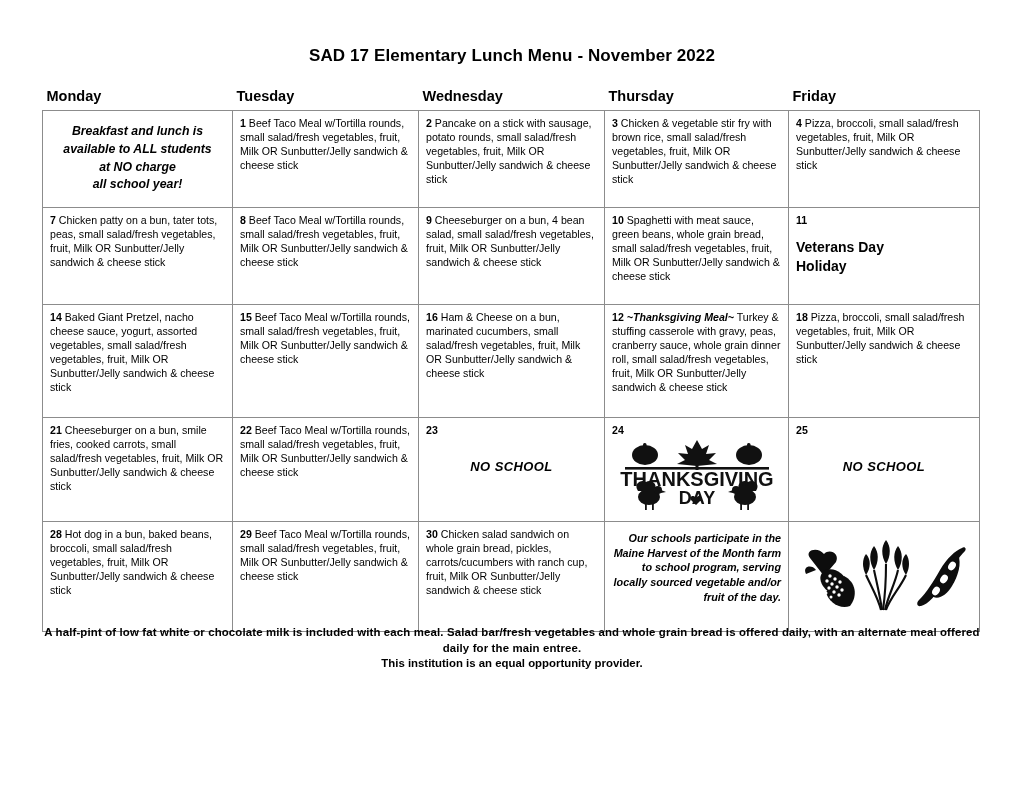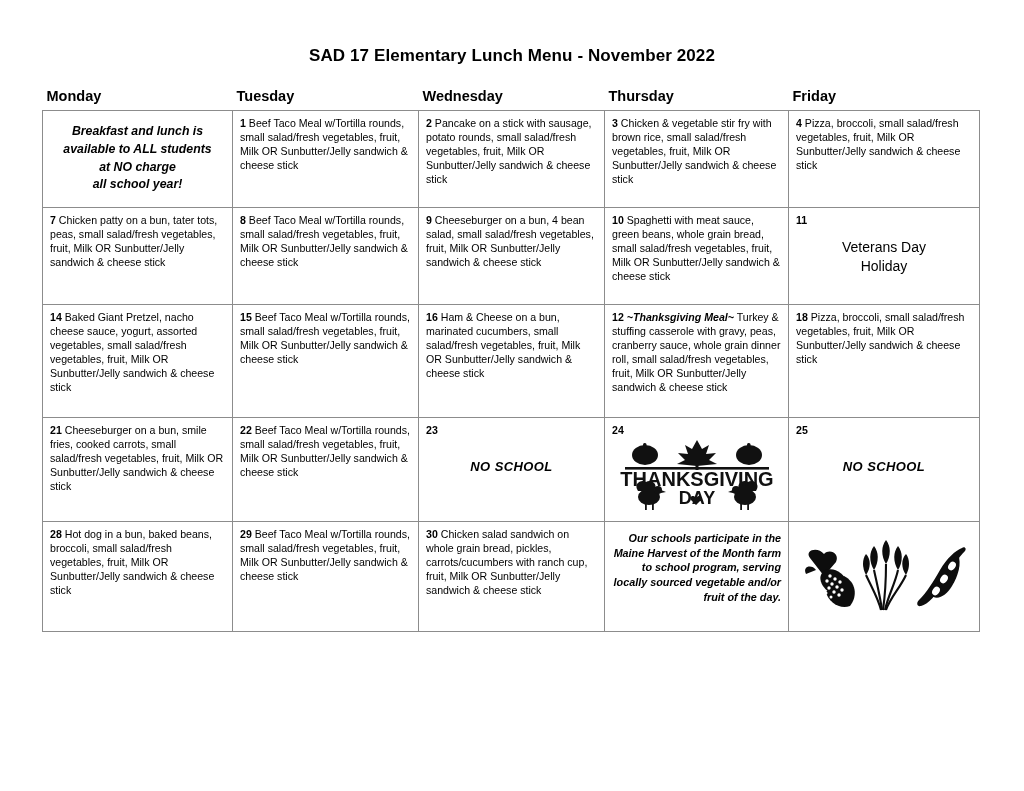--- a/index.html
+++ b/index.html
@@ -56,22 +56,22 @@
 
   .promo {
     font-weight: bold; font-style: italic;
     font-size: 12.3px; line-height: 1.45;
     text-align: center;
     padding-top: 6px;
   }
   .promo div { white-space: nowrap; }
 
   .holiday-label {
-    text-align: center;
-    font-weight: normal;
+    text-align: left;
+    font-weight: bold;
     font-size: 14px;
     line-height: 1.35;
     margin-top: 10px;
   }
   .noschool {
     text-align: center;
     font-weight: bold; font-style: italic;
     font-size: 13px;
     letter-spacing: 0.4px;
     margin-top: 20px;
@@ -345,15 +345,17 @@
               </svg>
             </div>
           </td>
         </tr>
 
       </tbody>
     </table>
   </div>
 
   <div class="footer">
+    <div class="l1">A half-pint of low fat white or chocolate milk is included with each meal.  Salad bar/fresh vegetables and whole grain bread is offered daily, with an alternate meal offered daily for the main entree.</div>
+    <div class="l3">This institution is an equal opportunity provider.</div>
   </div>
 
 </div>
 
 </body></html>

